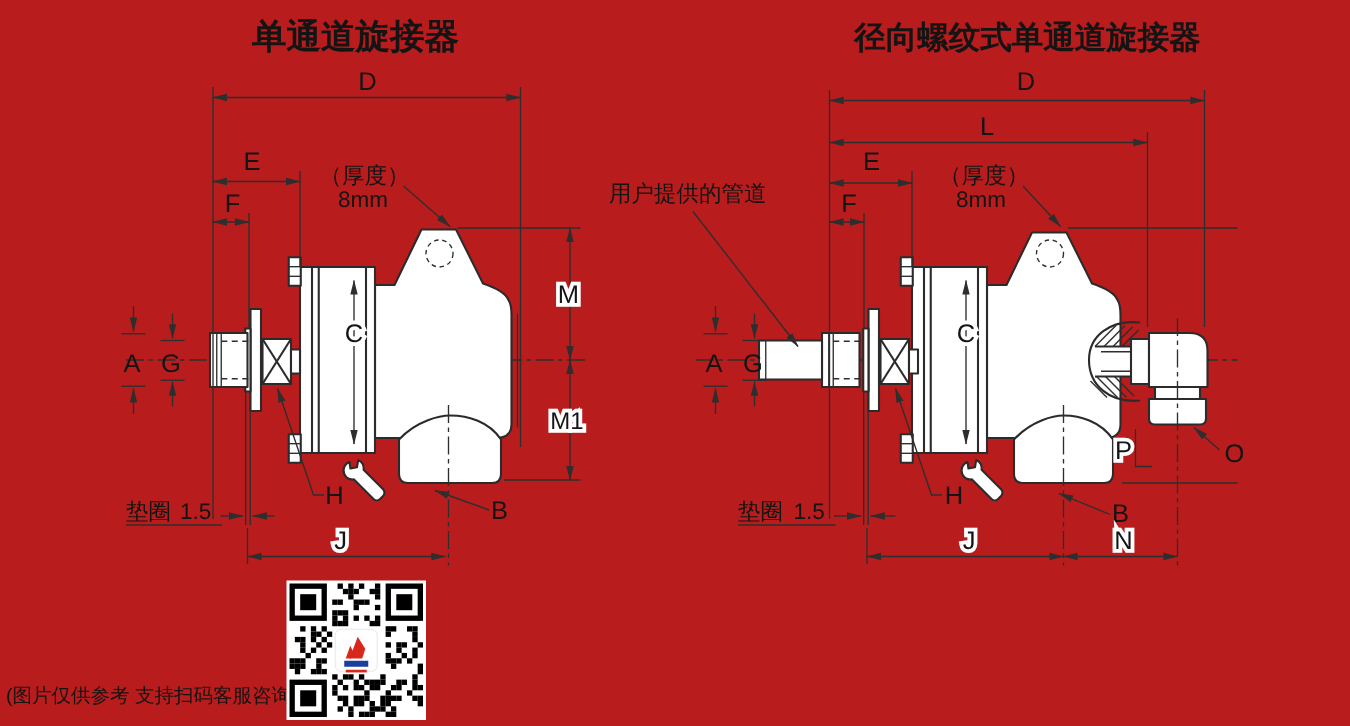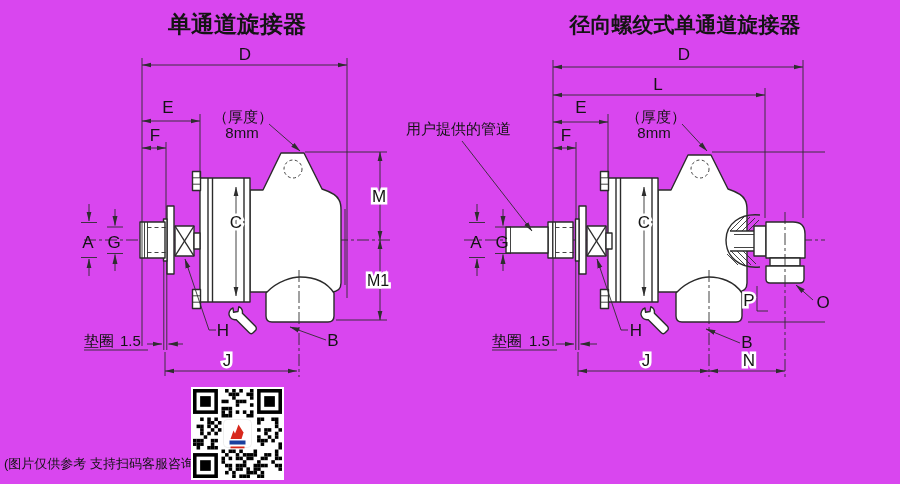--- a/index.html
+++ b/index.html
@@ -1,16 +1,16 @@
 <!DOCTYPE html>
 <html><head>
 <meta charset="utf-8">
 <style>
   html,body{margin:0;padding:0;background:#fff;}
-  #stage{position:relative;width:900px;height:484px;background:#d946ef;overflow:hidden;
+  #stage{position:relative;width:900px;height:484px;background:#b91c1c;overflow:hidden;
          font-family:"Liberation Sans","DejaVu Sans",sans-serif;}
   svg{display:block}
   text{font-family:"Liberation Sans","DejaVu Sans",sans-serif;fill:#141414}
   .ol{fill:#fff;stroke:#2b2b2b;stroke-width:1.4;stroke-linejoin:round}
   .ln{fill:none;stroke:#2b2b2b;stroke-width:1.4;stroke-linejoin:round}
   .thin{fill:none;stroke:#2e2e2e;stroke-width:0.9}
   .diml{fill:none;stroke:#2e2e2e;stroke-width:0.9}
   .cl{stroke-dasharray:12 3 3 3}
   .dash{stroke-dasharray:4 3}
   .dcirc{fill:none;stroke:#2e2e2e;stroke-width:0.9;stroke-dasharray:3 2.5}

